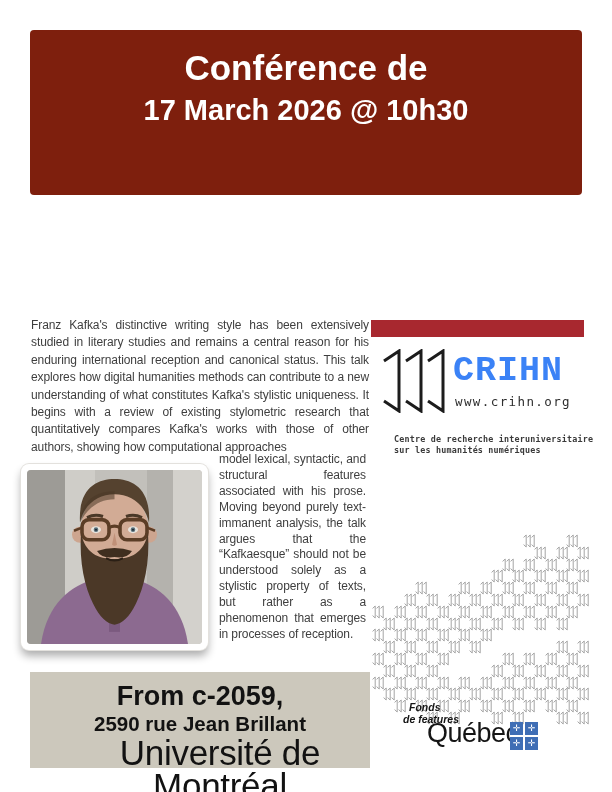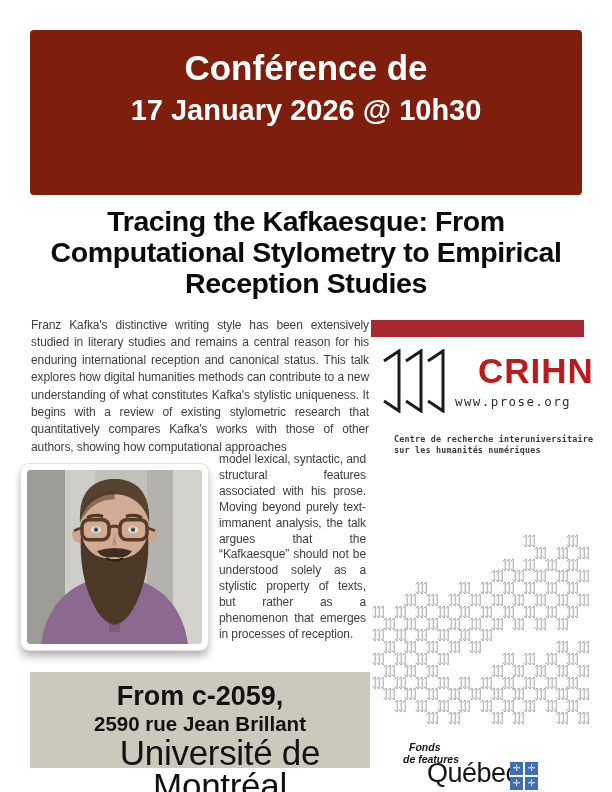--- a/index.html
+++ b/index.html
@@ -37,23 +37,23 @@
     position:absolute;left:21px;top:464px;width:187px;height:186px;
     background:#ffffff;border-radius:8px;box-sizing:border-box;padding:6px;
     box-shadow:0 0 0 1px #e3e1dd,0 6px 9px rgba(0,0,0,0.32);
   }
   .photo-inner{width:100%;height:100%;border-radius:4px;overflow:hidden;}
   .photo-inner svg{display:block;}
   
   .crihn-bar{position:absolute;left:371px;top:320px;width:213px;height:17px;background:#A8282F;}
   .crihn-logo{position:absolute;left:383px;top:349px;height:64px;}
   .crihn-word{
-    position:absolute;left:478px;top:352px;
-    font-family:Liberation Sans, sans-serif;font-weight:700;font-size:35px;
-    letter-spacing:1px;color:#b91c1c;line-height:38px;
+    position:absolute;left:453px;top:352px;
+    font-family:Liberation Mono, monospace;font-weight:700;font-size:35px;
+    letter-spacing:1px;color:#3b82f6;line-height:38px;
   }
   .crihn-url{
     position:absolute;left:455px;top:394px;
     font-family:"DejaVu Sans Mono",monospace;font-size:12.5px;letter-spacing:1.4px;
     color:#2e2e2e;
   }
   .crihn-sub{
     position:absolute;left:394px;top:434px;width:200px;
     font-family:"DejaVu Sans Mono",monospace;font-weight:700;font-size:8.4px;
     line-height:11px;color:#3a3a3a;white-space:pre-line;letter-spacing:0.2px;
@@ -63,41 +63,40 @@
   .pg{position:absolute;width:12px;height:14px;}
   
   .location{
     position:absolute;left:30px;top:672px;width:340px;height:96px;
     background:#CCC8BC;text-align:center;color:#121212;box-sizing:border-box;padding-top:9px;
   }
   .loc-room{font-size:27px;line-height:31px;font-weight:700;}
   .loc-address{font-size:20.5px;line-height:24px;font-weight:700;}
   .loc-institution{font-size:35px;line-height:33px;font-weight:400;letter-spacing:-0.3px;padding-left:40px;}
   
-  .frq{position:absolute;left:395px;top:740px;width:170px;height:50px;color:#151515;}
+  .frq{position:absolute;left:395px;top:700px;width:170px;height:50px;color:#151515;}
   .frq-l1{position:absolute;left:14px;top:1px;font-size:10.5px;font-weight:700;font-style:italic;}
   .frq-l2{position:absolute;left:8px;top:13px;font-size:10.5px;font-weight:700;font-style:italic;}
   .frq-word{position:absolute;left:32px;top:18px;font-size:27px;letter-spacing:-0.5px;}
   .qflag{position:absolute;left:115px;top:22px;display:grid;grid-template-columns:13px 13px;grid-gap:2px;}
   .qsq{
     width:13px;height:13px;background:#3F6EB5;color:#ffffff;
     display:flex;align-items:center;justify-content:center;font-size:9px;line-height:9px;
   }
 </style>
 </head>
 <body>
 
 <div class="poster">
 
   <div class="banner">
     <div class="pretitle">Conférence de</div>
-    <div class="datetime">17 January 2026 @ 10h30</div>
+    <div class="datetime">17 March 2026 @ 10h30</div>
   </div>
 
-  <h1 class="talk-title">Tracing the Kafkaesque: From Computational Stylometry to Empirical Reception Studies</h1>
 
   <div class="abstract abstract-wide">Franz Kafka's distinctive writing style has been extensively studied in literary studies and remains a central reason for his enduring international reception and canonical status. This talk explores how digital humanities methods can contribute to a new understanding of what constitutes Kafka's stylistic uniqueness. It begins with a review of existing stylometric research that quantitatively compares Kafka's works with those of other authors, showing how computational approaches</div>
   <div class="abstract abstract-narrow">model lexical, syntactic, and structural features associated with his prose. Moving beyond purely text-immanent analysis, the talk argues that the “Kafkaesque” should not be understood solely as a stylistic property of texts, but rather as a phenomenon that emerges in processes of reception.</div>
 
   <div class="photo">
     <div class="photo-inner">
       <svg viewBox="0 0 175 172" width="100%" height="100%" preserveAspectRatio="none">
         <rect width="175" height="172" fill="#c2c0bb"></rect>
         <rect x="0" width="38" height="172" fill="#9d9b96"></rect>
         <rect x="38" width="30" height="172" fill="#cfcdc8"></rect>
@@ -137,21 +136,21 @@
 
   <div class="crihn-bar"></div>
   <div class="crihn-logo">
     <svg width="62" height="64" viewBox="0 0 62 64">
       <path d="M1,12 L16,2 L16,62 L1,52" fill="none" stroke="#1c1c1c" stroke-width="3"></path>
       <path d="M23,12 L38,2 L38,62 L23,52" fill="none" stroke="#1c1c1c" stroke-width="3"></path>
       <path d="M45,12 L60,2 L60,62 L45,52" fill="none" stroke="#1c1c1c" stroke-width="3"></path>
     </svg>
   </div>
   <div class="crihn-word">CRIHN</div>
-  <div class="crihn-url">www.prose.org</div>
+  <div class="crihn-url">www.crihn.org</div>
   <div class="crihn-sub">Centre de recherche interuniversitaire
 sur les humanités numériques</div>
 
   <div class="pattern">
       <span class="pg" style="left: 151.2px; top: 0px;"><svg width="12" height="14" viewBox="0 0 12 14">
           <path d="M0.6,3.4 L3.2,1 L3.2,13 L0.6,10.6" fill="none" stroke="#9A9A9A" stroke-width="0.9"></path>
           <path d="M4.6,3.4 L7.2,1 L7.2,13 L4.6,10.6" fill="none" stroke="#9A9A9A" stroke-width="0.9"></path>
           <path d="M8.6,3.4 L11.2,1 L11.2,13 L8.6,10.6" fill="none" stroke="#9A9A9A" stroke-width="0.9"></path>
         </svg></span>
       <span class="pg" style="left: 194.4px; top: 0px;"><svg width="12" height="14" viewBox="0 0 12 14">

